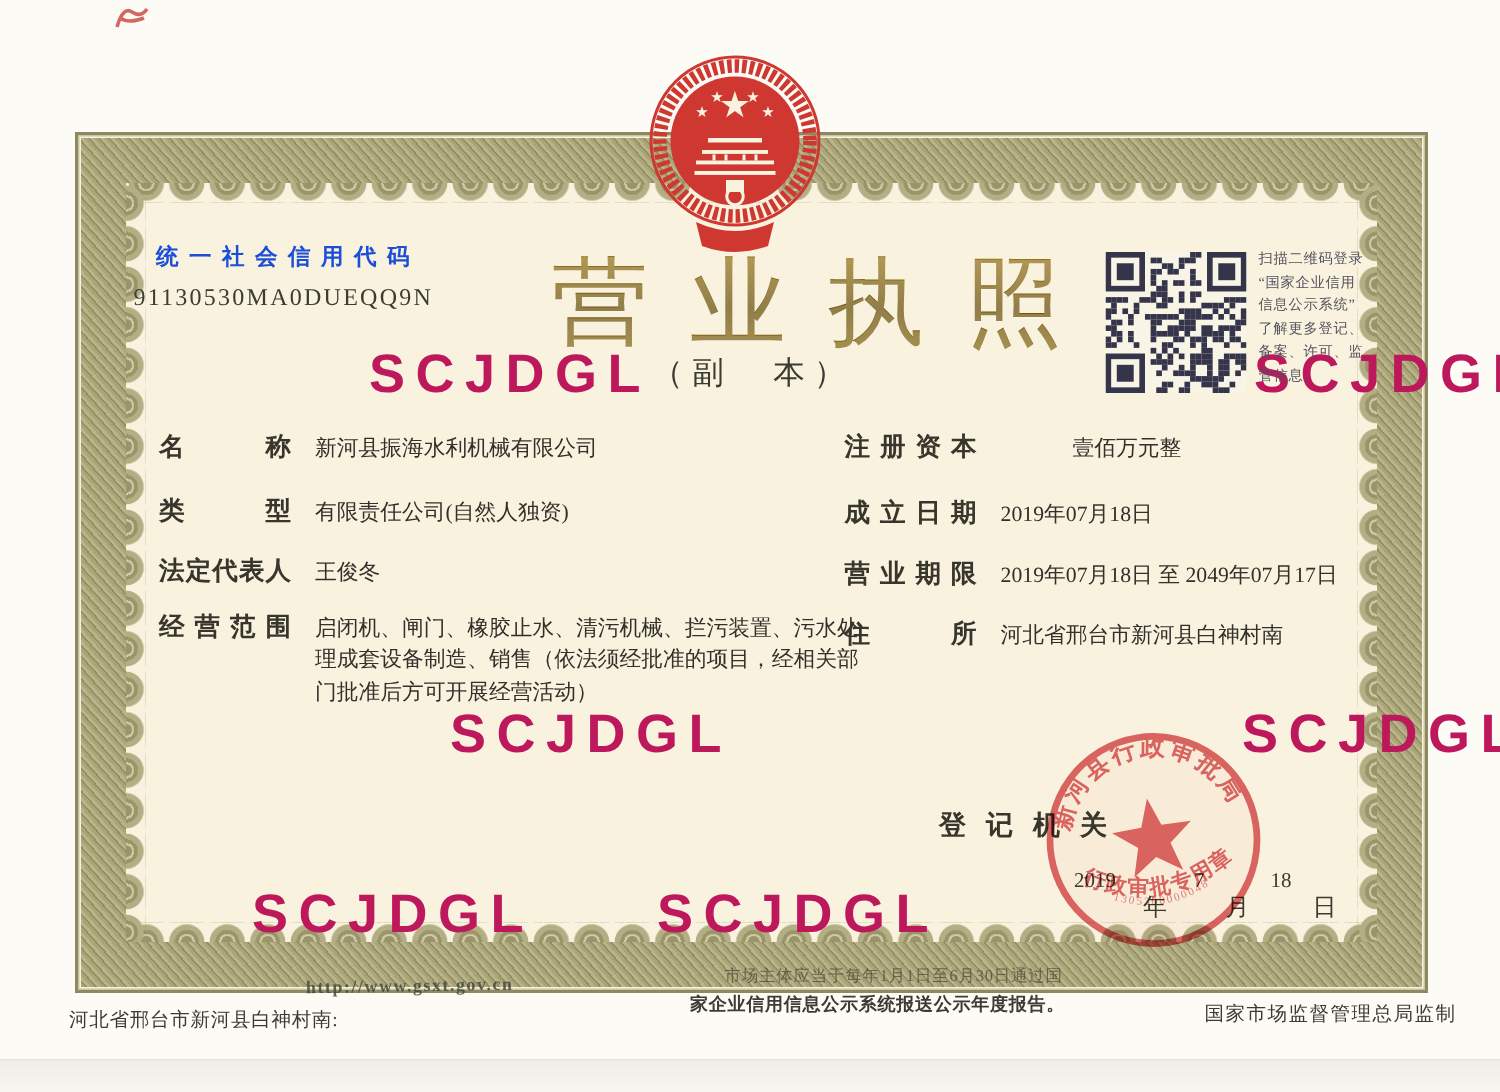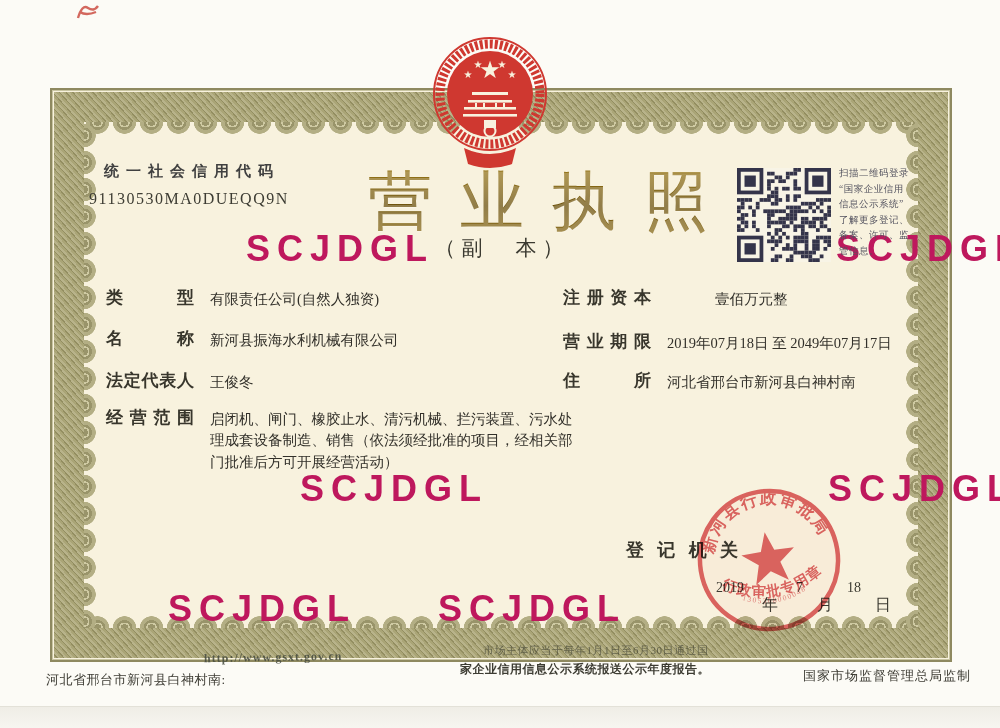--- a/index.html
+++ b/index.html
@@ -30,21 +30,21 @@
     background-size:13px 27px;}
 
   
   .wm{position:absolute;font-family:"Liberation Sans","DejaVu Sans",sans-serif;
     font-weight:bold;font-size:36px;letter-spacing:7px;color:#be185d;user-select:none;}
   .wm-center{position:absolute;left:330px;top:334px;font-size:54px;letter-spacing:30px;
     color:rgba(233,206,153,0.55);font-weight:bold;white-space:nowrap;}
 
   
   .credit-label{position:absolute;left:104px;top:162px;font-size:15px;font-weight:bold;
-    letter-spacing:7px;color:#404040;}
+    letter-spacing:7px;color:#1d4ed8;}
   .credit-code{position:absolute;left:89px;top:190px;font-size:16px;letter-spacing:1.5px;color:#3d3c33;}
   .title{position:absolute;left:352px;top:158px;width:400px;text-align:center;
     font-size:64px;font-weight:normal;letter-spacing:28px;margin-right:-28px;white-space:nowrap;
     background:linear-gradient(180deg,#a5831f 0%,#6d520c 55%,#93731a 100%);
     -webkit-background-clip:text;background-clip:text;color:transparent;
     text-shadow:0 1px 0 rgba(255,255,255,0.25);}
   .subtitle{position:absolute;left:302px;top:234px;width:400px;text-align:center;
     font-size:21px;letter-spacing:6px;color:#3b3a31;}
 
   
@@ -366,42 +366,46 @@
       <div>扫描二维码登录</div>
       <div>“国家企业信用</div>
       <div>信息公示系统”</div>
       <div>了解更多登记、</div>
       <div>备案、许可、监</div>
       <div>管信息。</div>
     </div>
   </div>
 
   <div class="fcol fcol-left">
+    <div class="frow" style="margin-bottom:19px;">
+      <span class="f-label">名称</span>
+      <span class="f-value nowrap">新河县振海水利机械有限公司</span>
+    </div>
     <div class="frow" style="margin-bottom:17px;">
       <span class="f-label">类型</span>
       <span class="f-value nowrap">有限责任公司(自然人独资)</span>
-    </div>
-    <div class="frow" style="margin-bottom:19px;">
-      <span class="f-label">名称</span>
-      <span class="f-value nowrap">新河县振海水利机械有限公司</span>
     </div>
     <div class="frow" style="margin-bottom:13px;">
       <span class="f-label">法定代表人</span>
       <span class="f-value nowrap">王俊冬</span>
     </div>
     <div class="frow">
       <span class="f-label">经营范围</span>
       <span class="f-value scope-value">启闭机、闸门、橡胶止水、清污机械、拦污装置、污水处理成套设备制造、销售（依法须经批准的项目，经相关部门批准后方可开展经营活动）</span>
     </div>
   </div>
 
   <div class="fcol fcol-right">
     <div class="frow" style="margin-bottom:20px;gap:48px;">
       <span class="f-label">注册资本</span>
       <span class="f-value nowrap">壹佰万元整</span>
+    </div>
+    <div class="frow" style="margin-bottom:18px;">
+      <span class="f-label">成立日期</span>
+      <span class="f-value nowrap">2019年07月18日</span>
     </div>
     <div class="frow" style="margin-bottom:16px;">
       <span class="f-label">营业期限</span>
       <span class="f-value nowrap">2019年07月18日 至 2049年07月17日</span>
     </div>
     <div class="frow">
       <span class="f-label">住所</span>
       <span class="f-value nowrap">河北省邢台市新河县白神村南</span>
     </div>
   </div>

